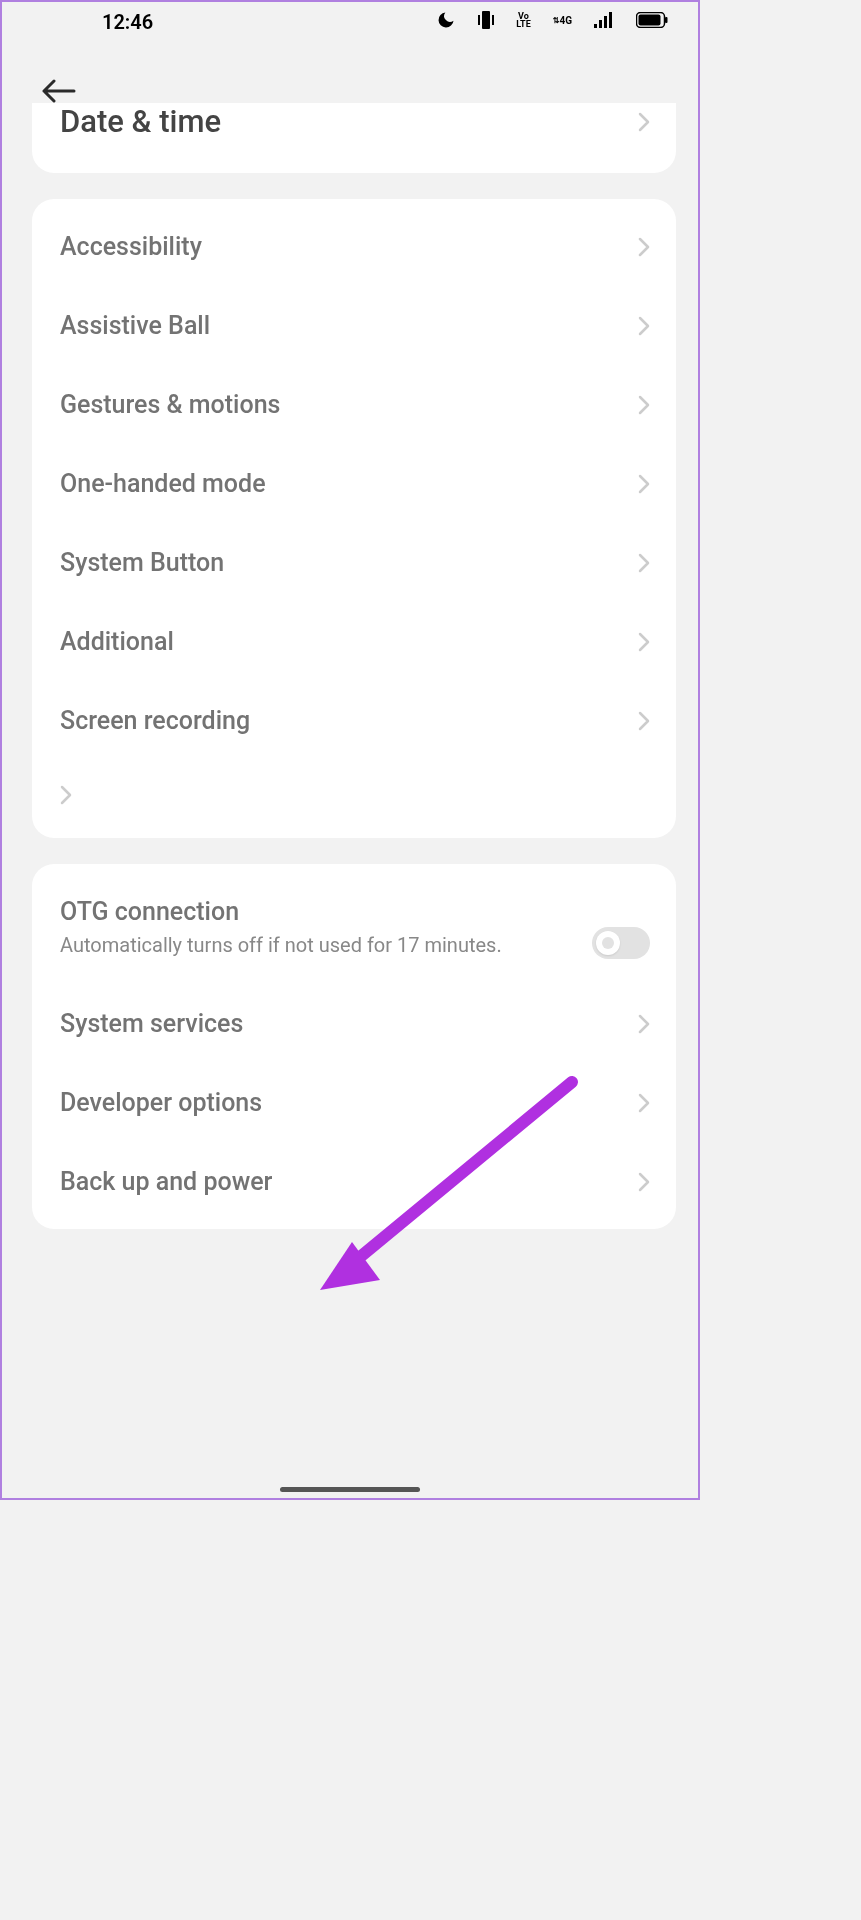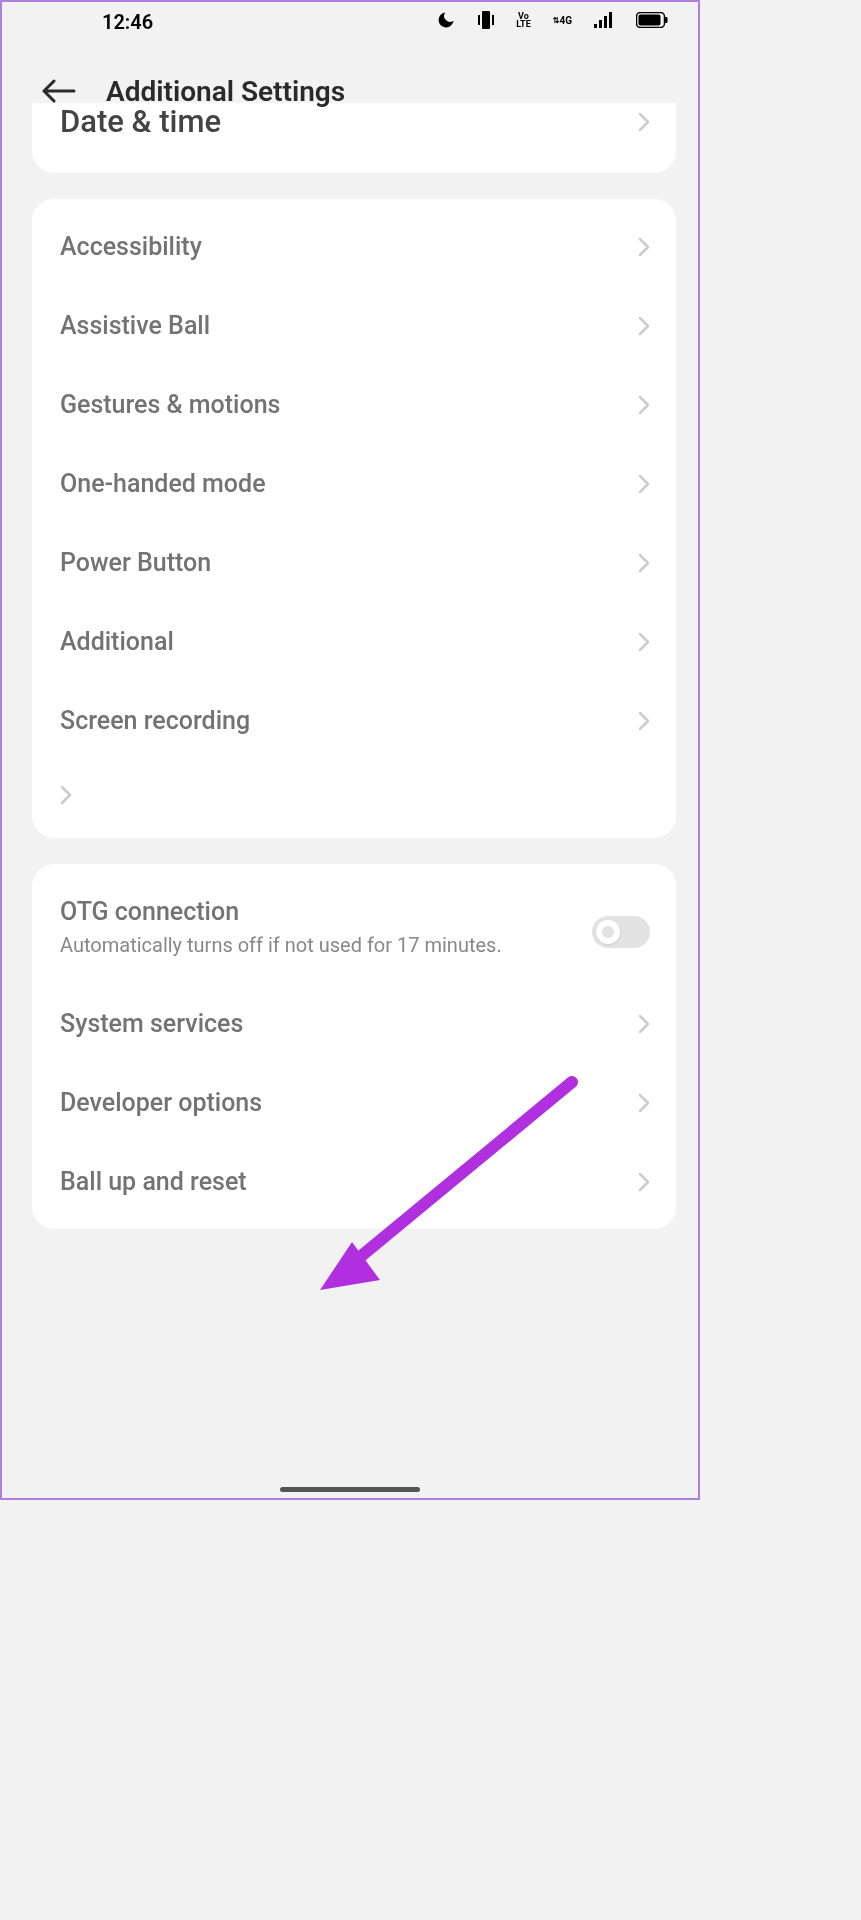--- a/index.html
+++ b/index.html
@@ -167,21 +167,20 @@
     </span>
   </div>
 </div>
 
 <div class="header">
   <div class="back-arrow">
     <svg width="34" height="24" viewBox="0 0 34 24">
         <path d="M12 2 L2 12 L12 22 M2 12 L32 12" stroke="#2a2a2a" stroke-width="3" fill="none" stroke-linecap="round" stroke-linejoin="round"></path>
       </svg>
   </div>
-  <div class="page-title">Additional Settings</div>
 </div>
 
 <div class="content">
 
   <div class="card partial-top">
     <div class="row partial">
       <div class="row-text">
           <div class="row-label" style="font-size:31px;color:#444">Date &amp; time</div>
         </div>
       <div class="chevron">
@@ -228,21 +227,21 @@
           <div class="row-label">One-handed mode</div>
         </div>
       <div class="chevron">
           <svg width="12" height="20" viewBox="0 0 12 20">
             <path d="M2 2 L10 10 L2 18" stroke="#ccc" stroke-width="2.5" fill="none" stroke-linecap="round" stroke-linejoin="round"></path>
           </svg>
         </div>
     </div>
     <div class="row">
       <div class="row-text">
-          <div class="row-label">Power Button</div>
+          <div class="row-label">System Button</div>
         </div>
       <div class="chevron">
           <svg width="12" height="20" viewBox="0 0 12 20">
             <path d="M2 2 L10 10 L2 18" stroke="#ccc" stroke-width="2.5" fill="none" stroke-linecap="round" stroke-linejoin="round"></path>
           </svg>
         </div>
     </div>
     <div class="row">
       <div class="row-text">
           <div class="row-label">Additional</div>
@@ -266,21 +265,21 @@
     <div class="row">
       <div class="chevron">
           <svg width="12" height="20" viewBox="0 0 12 20">
             <path d="M2 2 L10 10 L2 18" stroke="#ccc" stroke-width="2.5" fill="none" stroke-linecap="round" stroke-linejoin="round"></path>
           </svg>
         </div>
     </div>
   </div>
 
   <div class="card">
-    <div class="row" style="align-items:center">
+    <div class="row" style="align-items:flex-end">
       <div class="row-text">
         <div class="row-label">OTG connection</div>
         <div class="row-sub">Automatically turns off if not used for 17 minutes.</div>
       </div>
       <div class="toggle" style="margin-top:8px">
           <div class="toggle-knob"></div>
         </div>
     </div>
     <div class="row">
       <div class="row-text">
@@ -297,21 +296,21 @@
           <div class="row-label">Developer options</div>
         </div>
       <div class="chevron">
           <svg width="12" height="20" viewBox="0 0 12 20">
             <path d="M2 2 L10 10 L2 18" stroke="#ccc" stroke-width="2.5" fill="none" stroke-linecap="round" stroke-linejoin="round"></path>
           </svg>
         </div>
     </div>
     <div class="row">
       <div class="row-text">
-          <div class="row-label">Ball up and reset</div>
+          <div class="row-label">Back up and power</div>
         </div>
       <div class="chevron">
           <svg width="12" height="20" viewBox="0 0 12 20">
             <path d="M2 2 L10 10 L2 18" stroke="#ccc" stroke-width="2.5" fill="none" stroke-linecap="round" stroke-linejoin="round"></path>
           </svg>
         </div>
     </div>
   </div>
 
 </div>

